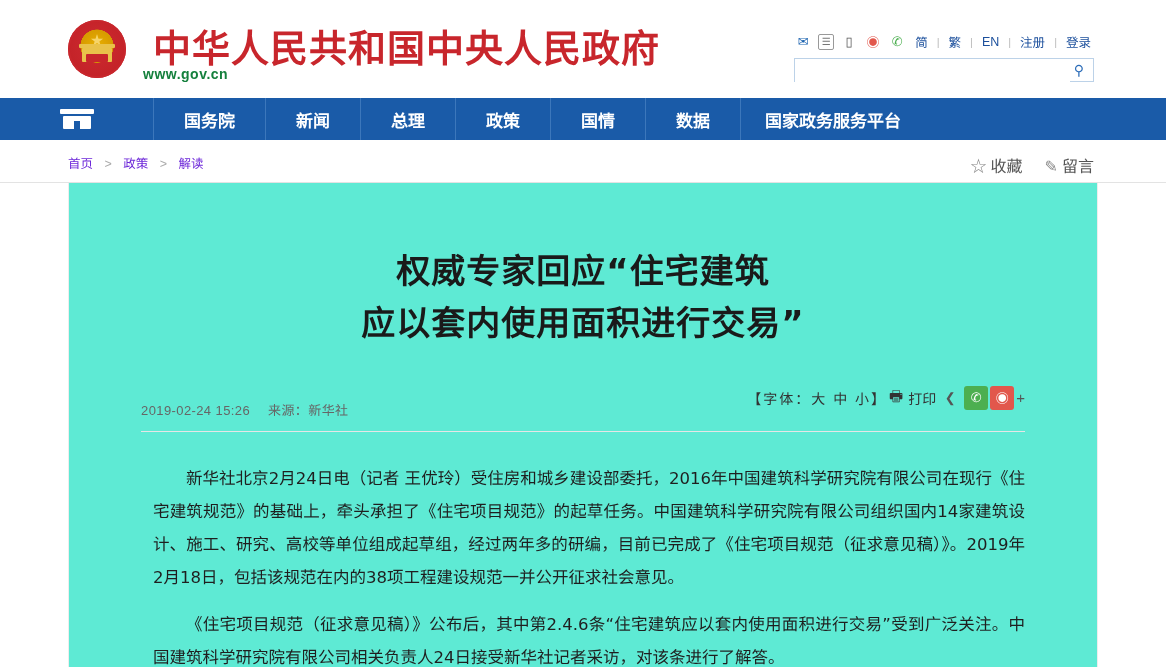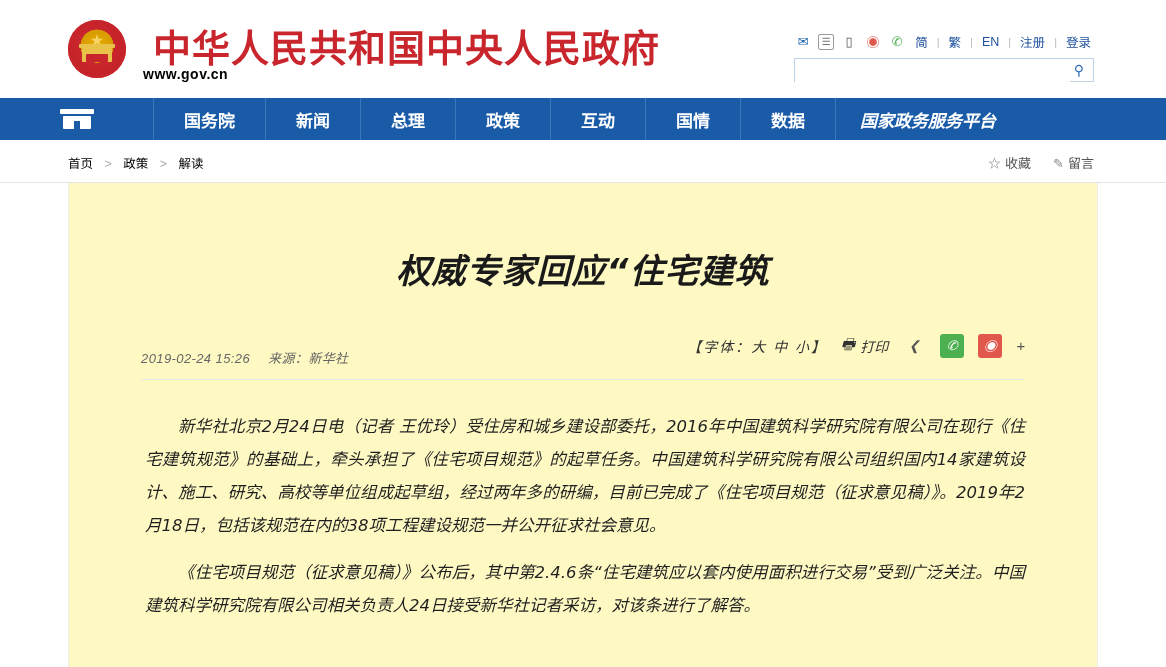--- a/index.html
+++ b/index.html
@@ -79,21 +79,21 @@
     font-size: 38px;
     font-weight: bold;
     letter-spacing: 1px;
     font-family: "DejaVu Sans", "Liberation Sans", sans-serif;
     white-space: nowrap;
   }
   .site-url {
     position: absolute;
     left: 143px;
     top: 66px;
-    color: #000000;
+    color: #15803d;
     font-size: 14px;
     font-weight: bold;
     letter-spacing: .5px;
   }
 
   .top-right {
     position: absolute;
     right: 72px;
     top: 32px;
     display: flex;
@@ -197,60 +197,59 @@
     justify-content: center;
     padding: 0 30px;
     font-size: 17px;
     font-weight: bold;
     color: #fff;
     border-right: 1px solid #3c77bb;
     cursor: pointer;
     white-space: nowrap;
   }
   .nav-item:last-child { border-right: 0; }
-  .nav-item.wide { padding: 0 24px; font-style: italic; }
+  .nav-item.wide { padding: 0 24px; }
 
   
   .crumb-wrap {
     height: 42px;
     position: relative;
     border-bottom: 1px solid #e3e3e3;
     background: #fff;
   }
   .crumbs {
     position: absolute;
     left: 68px;
     top: 13px;
     font-size: 12.5px;
     color: #555;
   }
-  .crumbs a { color: #000000; text-decoration: none; }
+  .crumbs a { color: #6d28d9; text-decoration: none; }
   .crumbs .sepc { color: #aaa; margin: 0 8px; }
   .crumb-actions {
     position: absolute;
     right: 72px;
     top: 13px;
-    font-size: 13px;
+    font-size: 16px;
     color: #555;
     display: flex;
     gap: 22px;
     align-items: center;
   }
   .crumb-actions span.ic { color: #888; margin-right: 4px; }
 
   
   .article {
     position: relative;
     margin: 0 68px;
-    background: #fef9c3;
+    background: #5eead4;
     border-left: 1px solid #ededed;
     border-right: 1px solid #ededed;
     height: 485px;
     box-sizing: border-box;
-    font-style: italic;
   }
   .title {
     text-align: center;
     color: #1a1a1a;
     font-size: 34px;
     line-height: 52px;
     font-weight: bold;
     padding: 62px 90px 0 90px;
     letter-spacing: 1px;
     font-family: "DejaVu Sans", "Liberation Sans", sans-serif;
@@ -267,21 +266,21 @@
     left: 0; top: 4px;
     letter-spacing: .4px;
     margin-top: 11px;
   }
   .meta .left .src { margin-left: 14px; }
   .meta .right {
     position: absolute;
     right: 0; top: 0;
     display: flex;
     align-items: center;
-    gap: 14px;
+    gap: 2px;
     font-size: 14px;
     color: #333;
   }
   .fontsize { letter-spacing: 2px; }
   .fontsize b { font-weight: normal; }
   .print { display: flex; align-items: center; gap: 5px; color: #333; }
   .print .pico { font-size: 15px; }
   .share-ico {
     width: 24px; height: 24px;
     border-radius: 3px;
@@ -303,21 +302,21 @@
 
   .body-text {
     margin: 30px 72px 0 72px;
     font-size: 16.5px;
     line-height: 33px;
     color: #1f1f1f;
     font-family: "DejaVu Sans", "Liberation Sans", sans-serif;
     text-align: justify;
   }
   .body-text p {
-    margin: 0 0 14px 4px;
+    margin: 0 0 14px 12px;
     text-indent: 2em;
   }
 </style>
 </head>
 <body>
 
 <div class="header">
   <div class="emblem">
     <div class="circle"></div>
     <div class="star">★</div>
@@ -354,21 +353,20 @@
     <div class="gate-ico">
       <div class="roof"></div>
         <div class="body"></div>
         <div class="door"></div>
     </div>
   </div>
   <div class="nav-item">国务院</div>
   <div class="nav-item">新闻</div>
   <div class="nav-item">总理</div>
   <div class="nav-item">政策</div>
-  <div class="nav-item">互动</div>
   <div class="nav-item">国情</div>
   <div class="nav-item">数据</div>
   <div class="nav-item wide">国家政务服务平台</div>
 </div>
 
 <div class="crumb-wrap">
   <div class="crumbs">
     <a href="#">首页</a>
     <span class="sepc">&gt;</span>
     <a href="#">政策</a>
@@ -377,20 +375,21 @@
   </div>
   <div class="crumb-actions">
     <span><span class="ic">☆</span><span>收藏</span></span>
     <span><span class="ic">✎</span><span>留言</span></span>
   </div>
 </div>
 
 <div class="article">
   <div class="title">
     <div>权威专家回应“住宅建筑</div>
+    <div>应以套内使用面积进行交易”</div>
   </div>
 
   <div class="meta">
     <div class="left">
       <span>2019-02-24 15:26</span>
       <span class="src">来源：</span><span>新华社</span>
     </div>
     <div class="right">
       <span class="fontsize">
         <span>【字体：</span><b>大</b> <b>中</b> <b>小</b><span>】</span>

